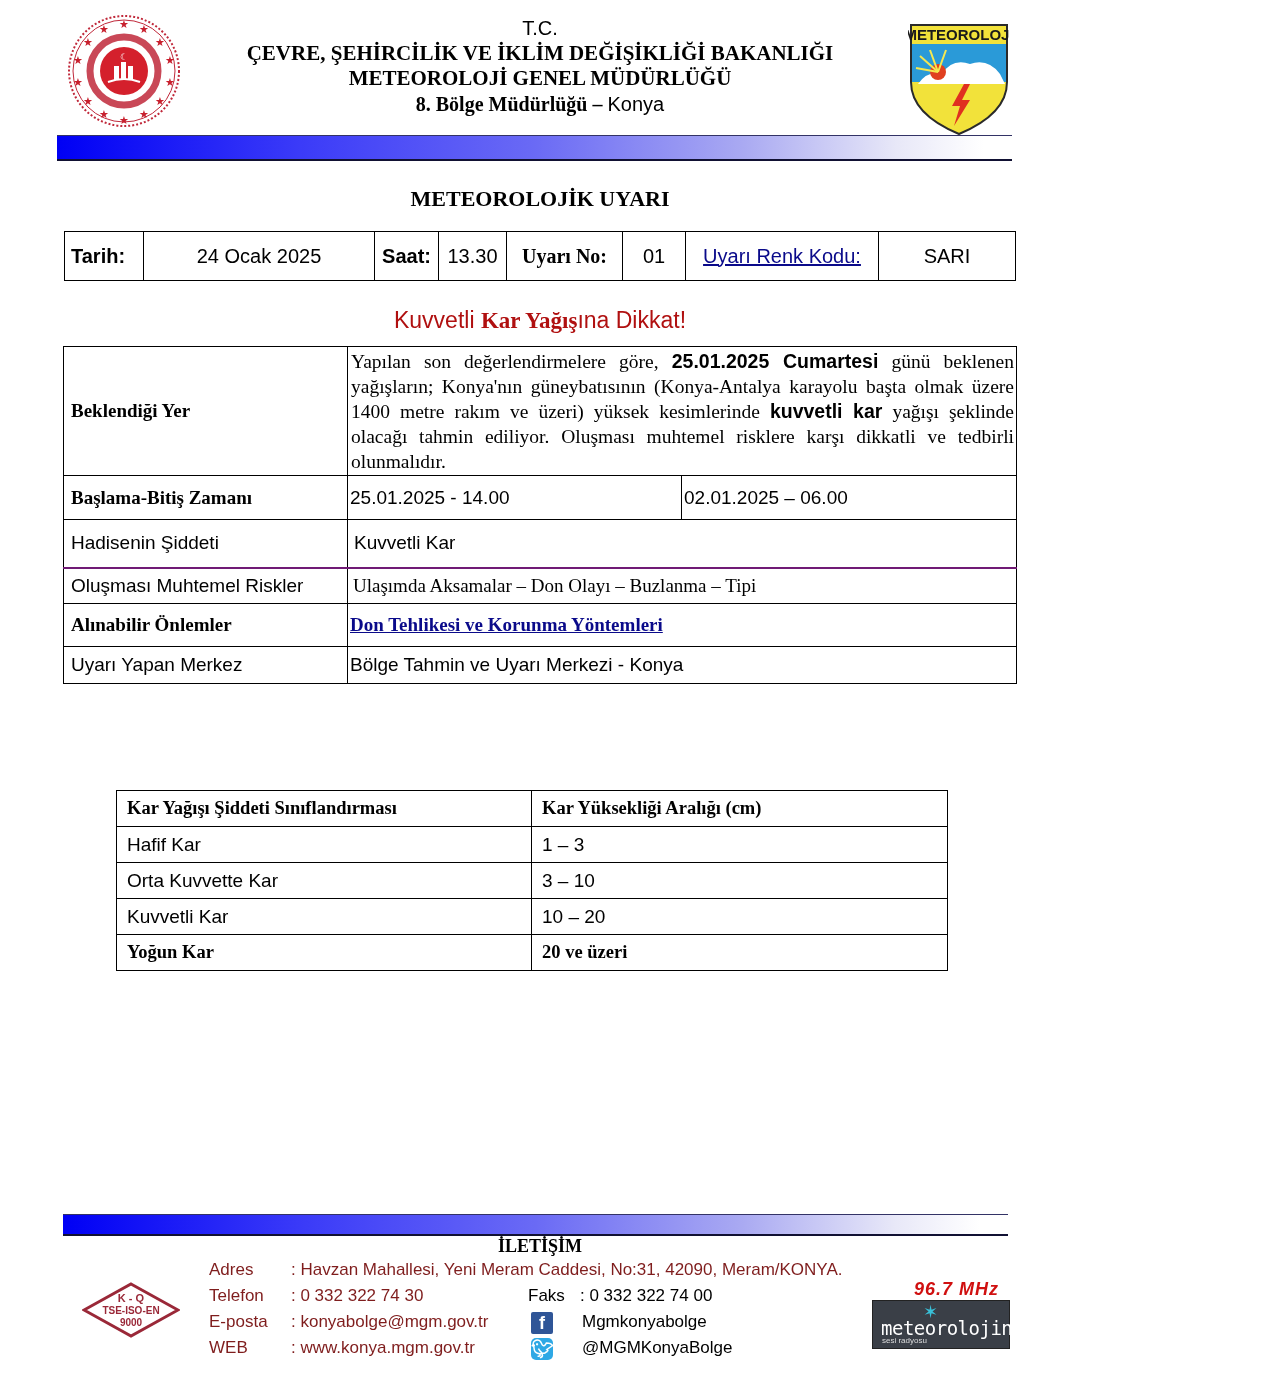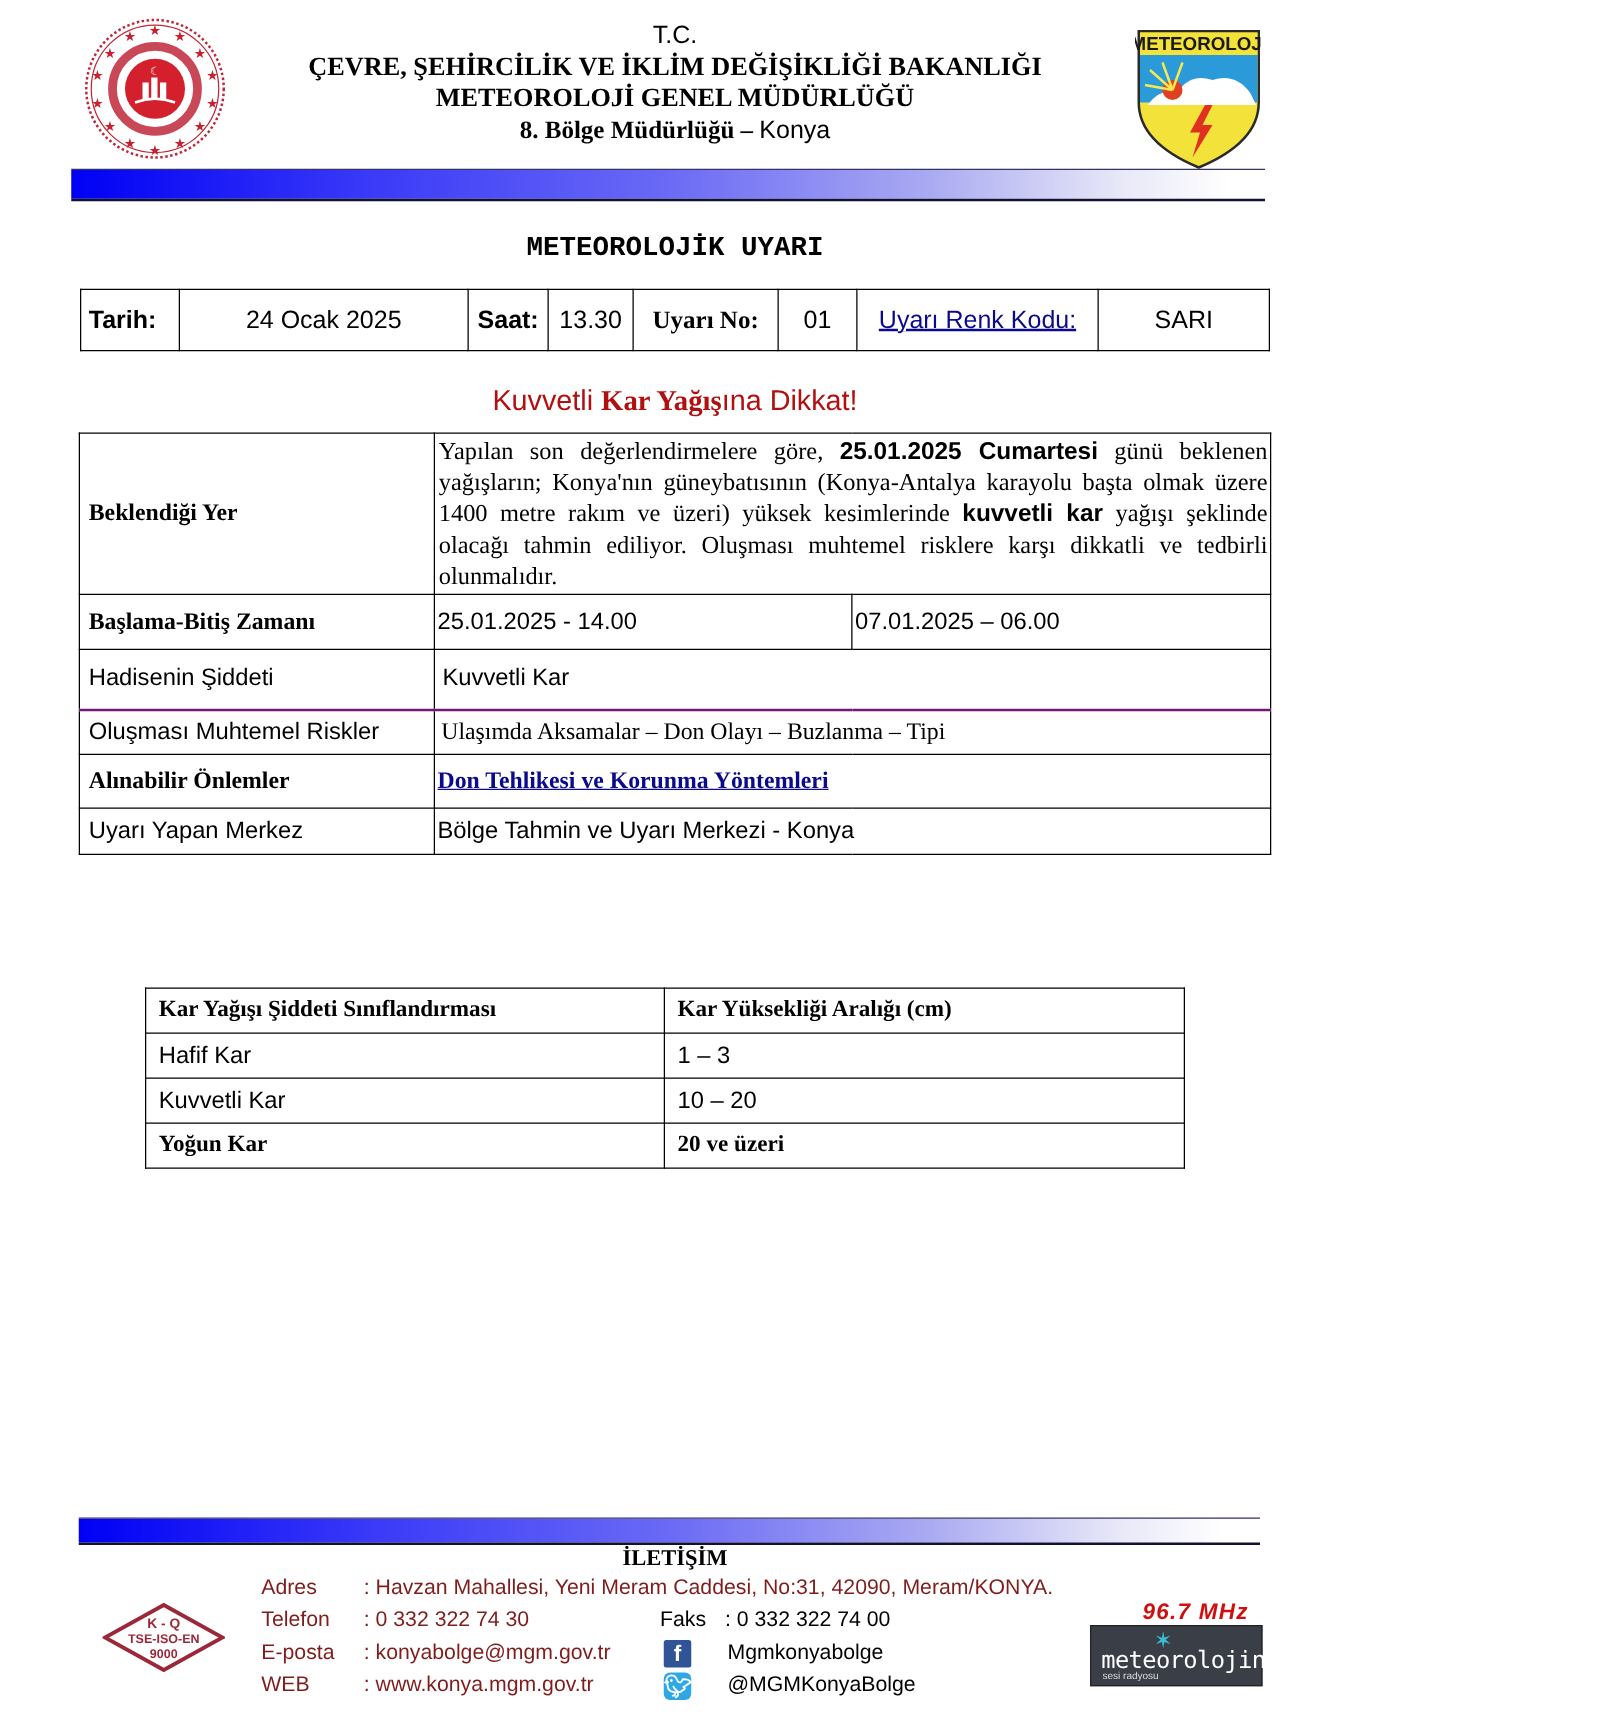--- a/index.html
+++ b/index.html
@@ -14,21 +14,21 @@
   .header-text { position: absolute; left: 200px; top: 16px; width: 680px; text-align: center; }
   .header-text .tc { font-family: "Liberation Sans", sans-serif; font-size: 20px; line-height: 25px; }
   .header-text .l { font-family: "Liberation Serif", serif; font-weight: bold; font-size: 21px; line-height: 25px; }
   .header-text .reg { font-family: "Liberation Serif", serif; font-weight: bold; font-size: 20px; line-height: 26px; text-align: center; }
   .header-text .reg span.k { font-family: "Liberation Sans", sans-serif; font-weight: normal; }
 
   .band { position: absolute; height: 26px; background: linear-gradient(90deg, #0000f5 0%, #3a3af8 25%, #6a6af5 50%, #aaaaf2 72%, #e8e8f8 88%, #ffffff 97%); border-top: 1px solid #333366; border-bottom: 2px solid #111133; }
   .band.top { left: 57px; top: 135px; width: 955px; }
   .band.bottom { left: 63px; top: 1214px; width: 945px; height: 22px; }
 
-  .doc-title { position: absolute; left: 240px; top: 186px; width: 600px; text-align: center; font-family: Liberation Mono, monospace; font-weight: bold; font-size: 22px; }
+  .doc-title { position: absolute; left: 240px; top: 186px; width: 600px; text-align: center; font-family: Liberation Serif, serif; font-weight: bold; font-size: 22px; }
 
   table { border-collapse: collapse; position: absolute; }
   td { border: 1px solid #000; vertical-align: middle; }
 
   .info { left: 64px; top: 231px; width: 952px; height: 50px; font-size: 20px; }
   .info td { padding: 0 6px; }
   .info .lbl { font-weight: bold; }
   .info .c { text-align: center; }
   .info a { color: #0a0a8a; text-decoration: underline; }
 
@@ -145,21 +145,21 @@
   <tbody>
   <tr style="height:127px">
     <td class="k b serif">Beklendiği Yer</td>
     <td class="v" colspan="2">
       <div class="para"><span>Yapılan son değerlendirmelere göre, </span><b>25.01.2025 Cumartesi</b><span> günü beklenen yağışların; Konya'nın güneybatısının (Konya-Antalya karayolu başta olmak üzere 1400 metre rakım ve üzeri) yüksek kesimlerinde </span><b>kuvvetli kar</b><span> yağışı şeklinde olacağı tahmin ediliyor. Oluşması muhtemel risklere karşı dikkatli ve tedbirli olunmalıdır.</span></div>
     </td>
   </tr>
   <tr style="height:44px">
     <td class="k b serif">Başlama-Bitiş Zamanı</td>
     <td class="v" style="width:334px">25.01.2025 - 14.00</td>
-    <td class="v">07.01.2025 – 06.00</td>
+    <td class="v">02.01.2025 – 06.00</td>
   </tr>
   <tr style="height:48px">
     <td class="k sans"><span>Hadisenin Şiddeti</span></td>
     <td class="v" colspan="2" style="padding-left:6px">Kuvvetli Kar</td>
   </tr>
   <tr style="height:36px; border-top:2px solid #701a75">
     <td class="k">Oluşması Muhtemel Riskler</td>
     <td class="v serif" colspan="2" style="padding-left:5px">Ulaşımda Aksamalar – Don Olayı – Buzlanma – Tipi</td>
   </tr>
   <tr style="height:43px">
@@ -175,20 +175,24 @@
 
 <table class="cls">
   <tbody>
       <tr>
     <td class="c1 hdr">Kar Yağışı Şiddeti  Sınıflandırması</td>
     <td class="hdr">Kar Yüksekliği Aralığı  (cm)</td>
   </tr>
   <tr>
     <td class="c1">Hafif Kar</td>
     <td>1 – 3</td>
+  </tr>
+  <tr>
+    <td class="c1">Orta Kuvvette Kar</td>
+    <td>3 – 10</td>
   </tr>
   <tr>
     <td class="c1">Kuvvetli Kar</td>
     <td>10 – 20</td>
   </tr>
   <tr>
     <td class="c1 hdr">Yoğun Kar</td>
     <td class="hdr">20 ve üzeri</td>
   </tr>
 </tbody>

